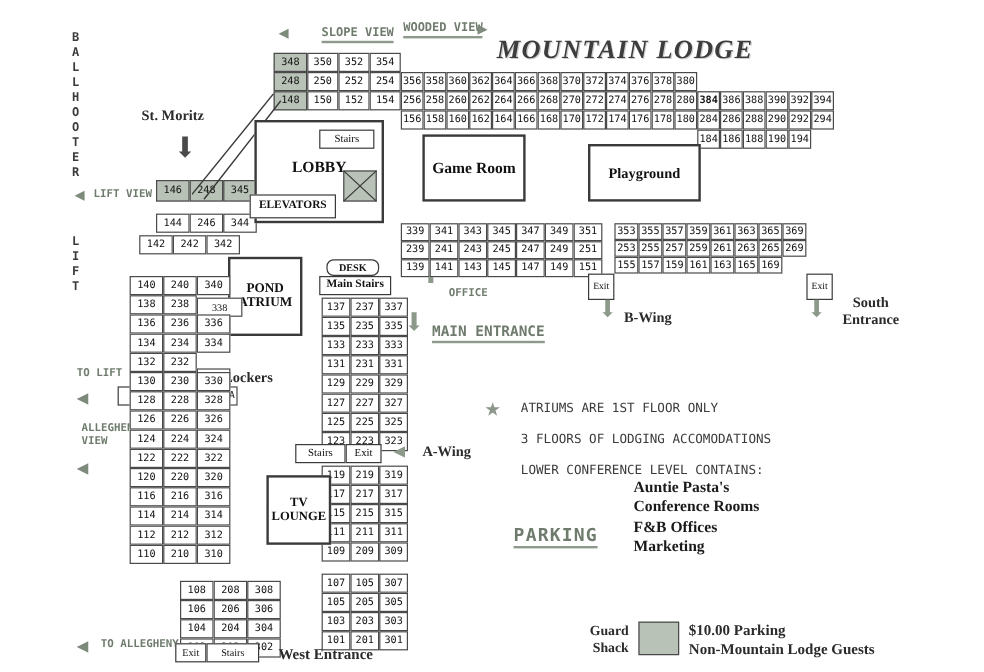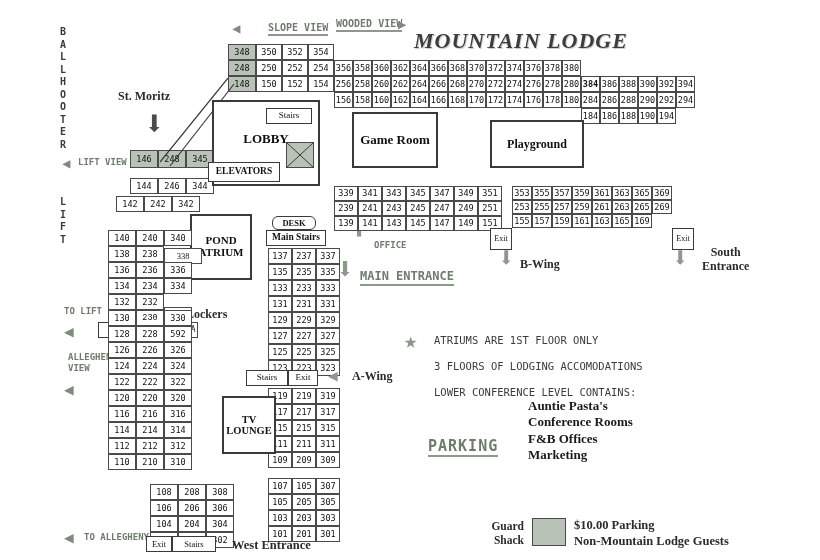--- a/index.html
+++ b/index.html
@@ -260,25 +260,25 @@
       <div class="cell" style="left: 108px; top: 262px; width: 28px; height: 16px;">136</div>
       <div class="cell" style="left: 136px; top: 262px; width: 28px; height: 16px;">236</div>
       <div class="cell" style="left: 164px; top: 262px; width: 28px; height: 16px;">336</div>
       <div class="cell" style="left: 108px; top: 278px; width: 28px; height: 16px;">134</div>
       <div class="cell" style="left: 136px; top: 278px; width: 28px; height: 16px;">234</div>
       <div class="cell" style="left: 164px; top: 278px; width: 28px; height: 16px;">334</div>
       <div class="cell" style="left: 108px; top: 294px; width: 28px; height: 16px;">132</div>
       <div class="cell" style="left: 136px; top: 294px; width: 28px; height: 16px;">232</div>
       <div class="cell" style="left: 164px; top: 307px; width: 28px; height: 16px;">332</div>
       <div class="cell" style="left: 108px; top: 310px; width: 28px; height: 16px;">130</div>
-      <div class="cell" style="left: 136px; top: 310px; width: 28px; height: 16px; font-family: Liberation Mono, monospace;">230</div>
+      <div class="cell" style="left: 136px; top: 310px; width: 28px; height: 16px;">230</div>
       <div class="cell" style="left: 164px; top: 310px; width: 28px; height: 16px;">330</div>
       <div class="cell" style="left: 108px; top: 326px; width: 28px; height: 16px;">128</div>
       <div class="cell" style="left: 136px; top: 326px; width: 28px; height: 16px;">228</div>
-      <div class="cell" style="left: 164px; top: 326px; width: 28px; height: 16px;">592</div>
+      <div class="cell" style="left: 164px; top: 326px; width: 28px; height: 16px;">328</div>
       <div class="cell" style="left: 108px; top: 342px; width: 28px; height: 16px;">126</div>
       <div class="cell" style="left: 136px; top: 342px; width: 28px; height: 16px;">226</div>
       <div class="cell" style="left: 164px; top: 342px; width: 28px; height: 16px;">326</div>
       <div class="cell" style="left: 108px; top: 358px; width: 28px; height: 16px;">124</div>
       <div class="cell" style="left: 136px; top: 358px; width: 28px; height: 16px;">224</div>
       <div class="cell" style="left: 164px; top: 358px; width: 28px; height: 16px;">324</div>
       <div class="cell" style="left: 108px; top: 374px; width: 28px; height: 16px;">122</div>
       <div class="cell" style="left: 136px; top: 374px; width: 28px; height: 16px;">222</div>
       <div class="cell" style="left: 164px; top: 374px; width: 28px; height: 16px;">322</div>
       <div class="cell" style="left: 108px; top: 390px; width: 28px; height: 16px;">120</div>

